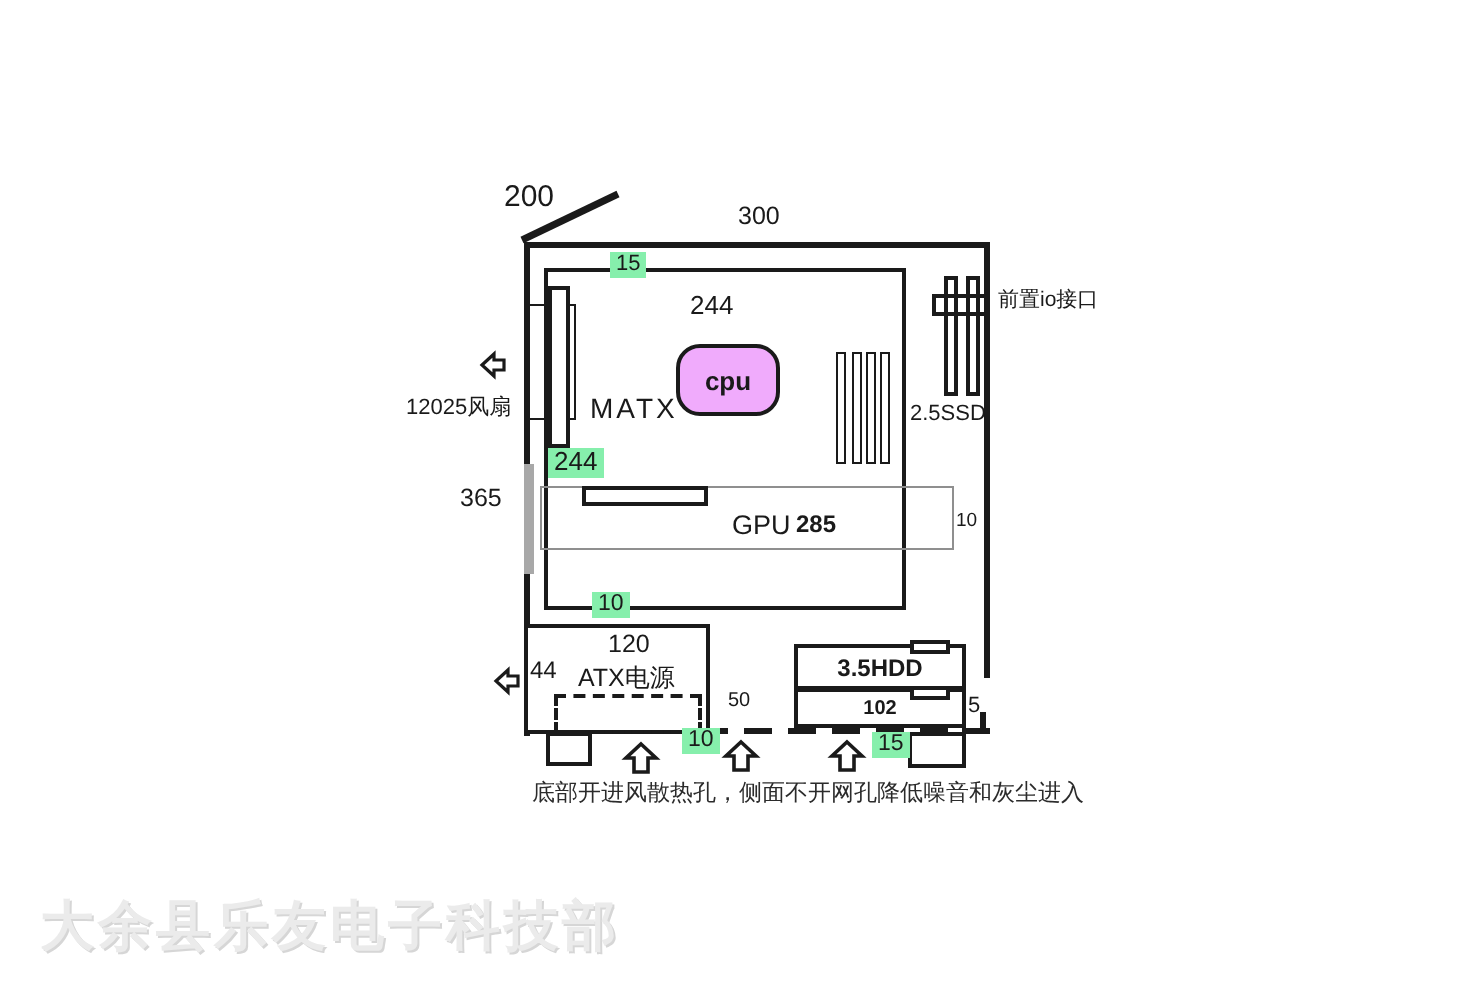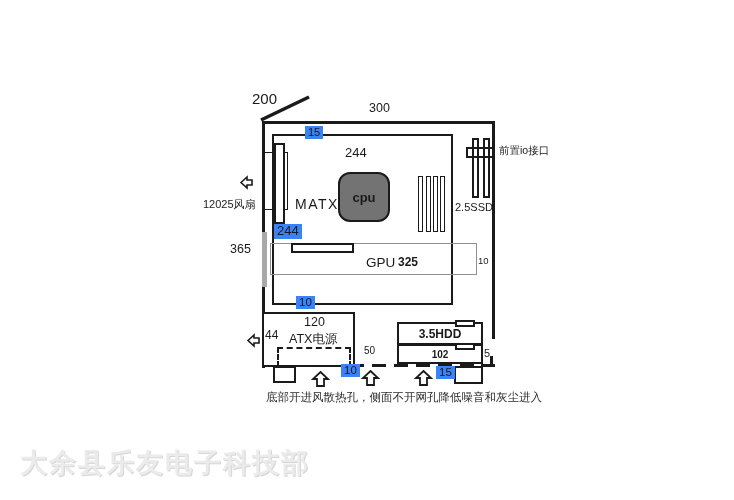--- a/index.html
+++ b/index.html
@@ -3,21 +3,21 @@
 <meta charset="utf-8">
 <style>
   html,body{margin:0;padding:0;}
   body{
     width:734px;height:500px;background:#ffffff;overflow:hidden;position:relative;
     font-family:"Liberation Sans","DejaVu Sans",sans-serif;color:var(--line,#1a1a1a);
   }
   .abs{position:absolute;box-sizing:border-box;}
   .ln{background:var(--line,#1a1a1a);}
   .txt{position:absolute;white-space:nowrap;line-height:1.15;}
-  .bgw{background:#3b82f6;padding:0 3px;}
+  .bgw{background:#86efac;padding:0 3px;}
   .bold{font-weight:bold;}
   .center{display:flex;align-items:center;justify-content:center;}
   .dash-bottom{background:repeating-linear-gradient(90deg,var(--line,#1a1a1a) 0 14px,transparent 14px 22px);}
   .note{color:var(--note-text,#2b2b2b);}
   .wm{color:var(--watermark,#ebebeb);font-weight:bold;text-shadow:1px 1px 0 #d6d6d6;}
   svg{display:block;overflow:visible;}
 </style>
 </head>
 <body>
 
@@ -35,21 +35,21 @@
 <div class="abs" style="left:291px;top:243px;width:63px;height:10px;border:2.5px solid var(--line);background:#fff;"></div>
 
 <div class="abs" style="left:263px;top:152px;width:25px;height:58px;border:1.5px solid var(--line);"></div>
 <div class="abs" style="left:274px;top:143px;width:11px;height:81px;border:2px solid var(--line);background:#fff;"></div>
 
 <div class="abs" style="left:418px;top:176px;width:5px;height:56px;border:1.5px solid var(--line);background:#fff;"></div>
 <div class="abs" style="left:426px;top:176px;width:5px;height:56px;border:1.5px solid var(--line);background:#fff;"></div>
 <div class="abs" style="left:433px;top:176px;width:5px;height:56px;border:1.5px solid var(--line);background:#fff;"></div>
 <div class="abs" style="left:440px;top:176px;width:5px;height:56px;border:1.5px solid var(--line);background:#fff;"></div>
 
-<div class="abs center" style="left:338px;top:172px;width:52px;height:50px;border:2.5px solid var(--line);border-radius:12px;background:#737373;">
+<div class="abs center" style="left:338px;top:172px;width:52px;height:36px;border:2.5px solid var(--line);border-radius:12px;background:#f0abfc;">
   <span class="bold" style="font-size:13px;">cpu</span>
 </div>
 
 <div class="abs" style="left:472px;top:138px;width:7px;height:60px;border:2px solid var(--line);background:#fff;"></div>
 <div class="abs" style="left:483px;top:138px;width:7px;height:60px;border:2px solid var(--line);background:#fff;"></div>
 <div class="abs" style="left:466px;top:147px;width:29px;height:11px;border:2px solid var(--line);"></div>
 
 <div class="abs" style="left:262px;top:312px;width:93px;height:55px;border:2.5px solid var(--line);background:#fff;"></div>
 <div class="abs" style="left:277px;top:347px;width:74px;height:20px;border:2.5px dashed var(--line);"></div>
 
@@ -101,21 +101,21 @@
 <div class="txt" style="left:369px;top:101px;font-size:12.5px;">300</div>
 <div class="txt bgw" style="left:305px;top:126px;font-size:11px;">15</div>
 <div class="txt" style="left:345px;top:146px;font-size:13px;">244</div>
 <div class="txt" style="left:203px;top:198px;font-size:11px;">12025风扇</div>
 <div class="txt" style="left:499px;top:144px;font-size:10.5px;">前置io接口</div>
 <div class="txt" style="left:295px;top:196px;font-size:14px;letter-spacing:1.5px;">MATX</div>
 <div class="txt" style="left:455px;top:201px;font-size:11px;">2.5SSD</div>
 <div class="txt bgw" style="left:274px;top:224px;font-size:13px;">244</div>
 <div class="txt" style="left:230px;top:242px;font-size:12.5px;">365</div>
 <div class="txt" style="left:366px;top:255px;font-size:13.5px;">GPU</div>
-<div class="txt bold" style="left:398px;top:256px;font-size:12px;">325</div>
+<div class="txt bold" style="left:398px;top:256px;font-size:12px;">285</div>
 <div class="txt" style="left:478px;top:256px;font-size:9.5px;">10</div>
 <div class="txt bgw" style="left:296px;top:296px;font-size:11.5px;">10</div>
 <div class="txt" style="left:304px;top:315px;font-size:12.5px;">120</div>
 <div class="txt" style="left:265px;top:329px;font-size:12px;">44</div>
 <div class="txt" style="left:289px;top:332px;font-size:12.5px;">ATX电源</div>
 <div class="txt" style="left:364px;top:345px;font-size:10px;">50</div>
 <div class="txt" style="left:484px;top:347px;font-size:11px;">5</div>
 <div class="txt bgw" style="left:341px;top:364px;font-size:11.5px;">10</div>
 <div class="txt bgw" style="left:436px;top:366px;font-size:11.5px;">15</div>
 

